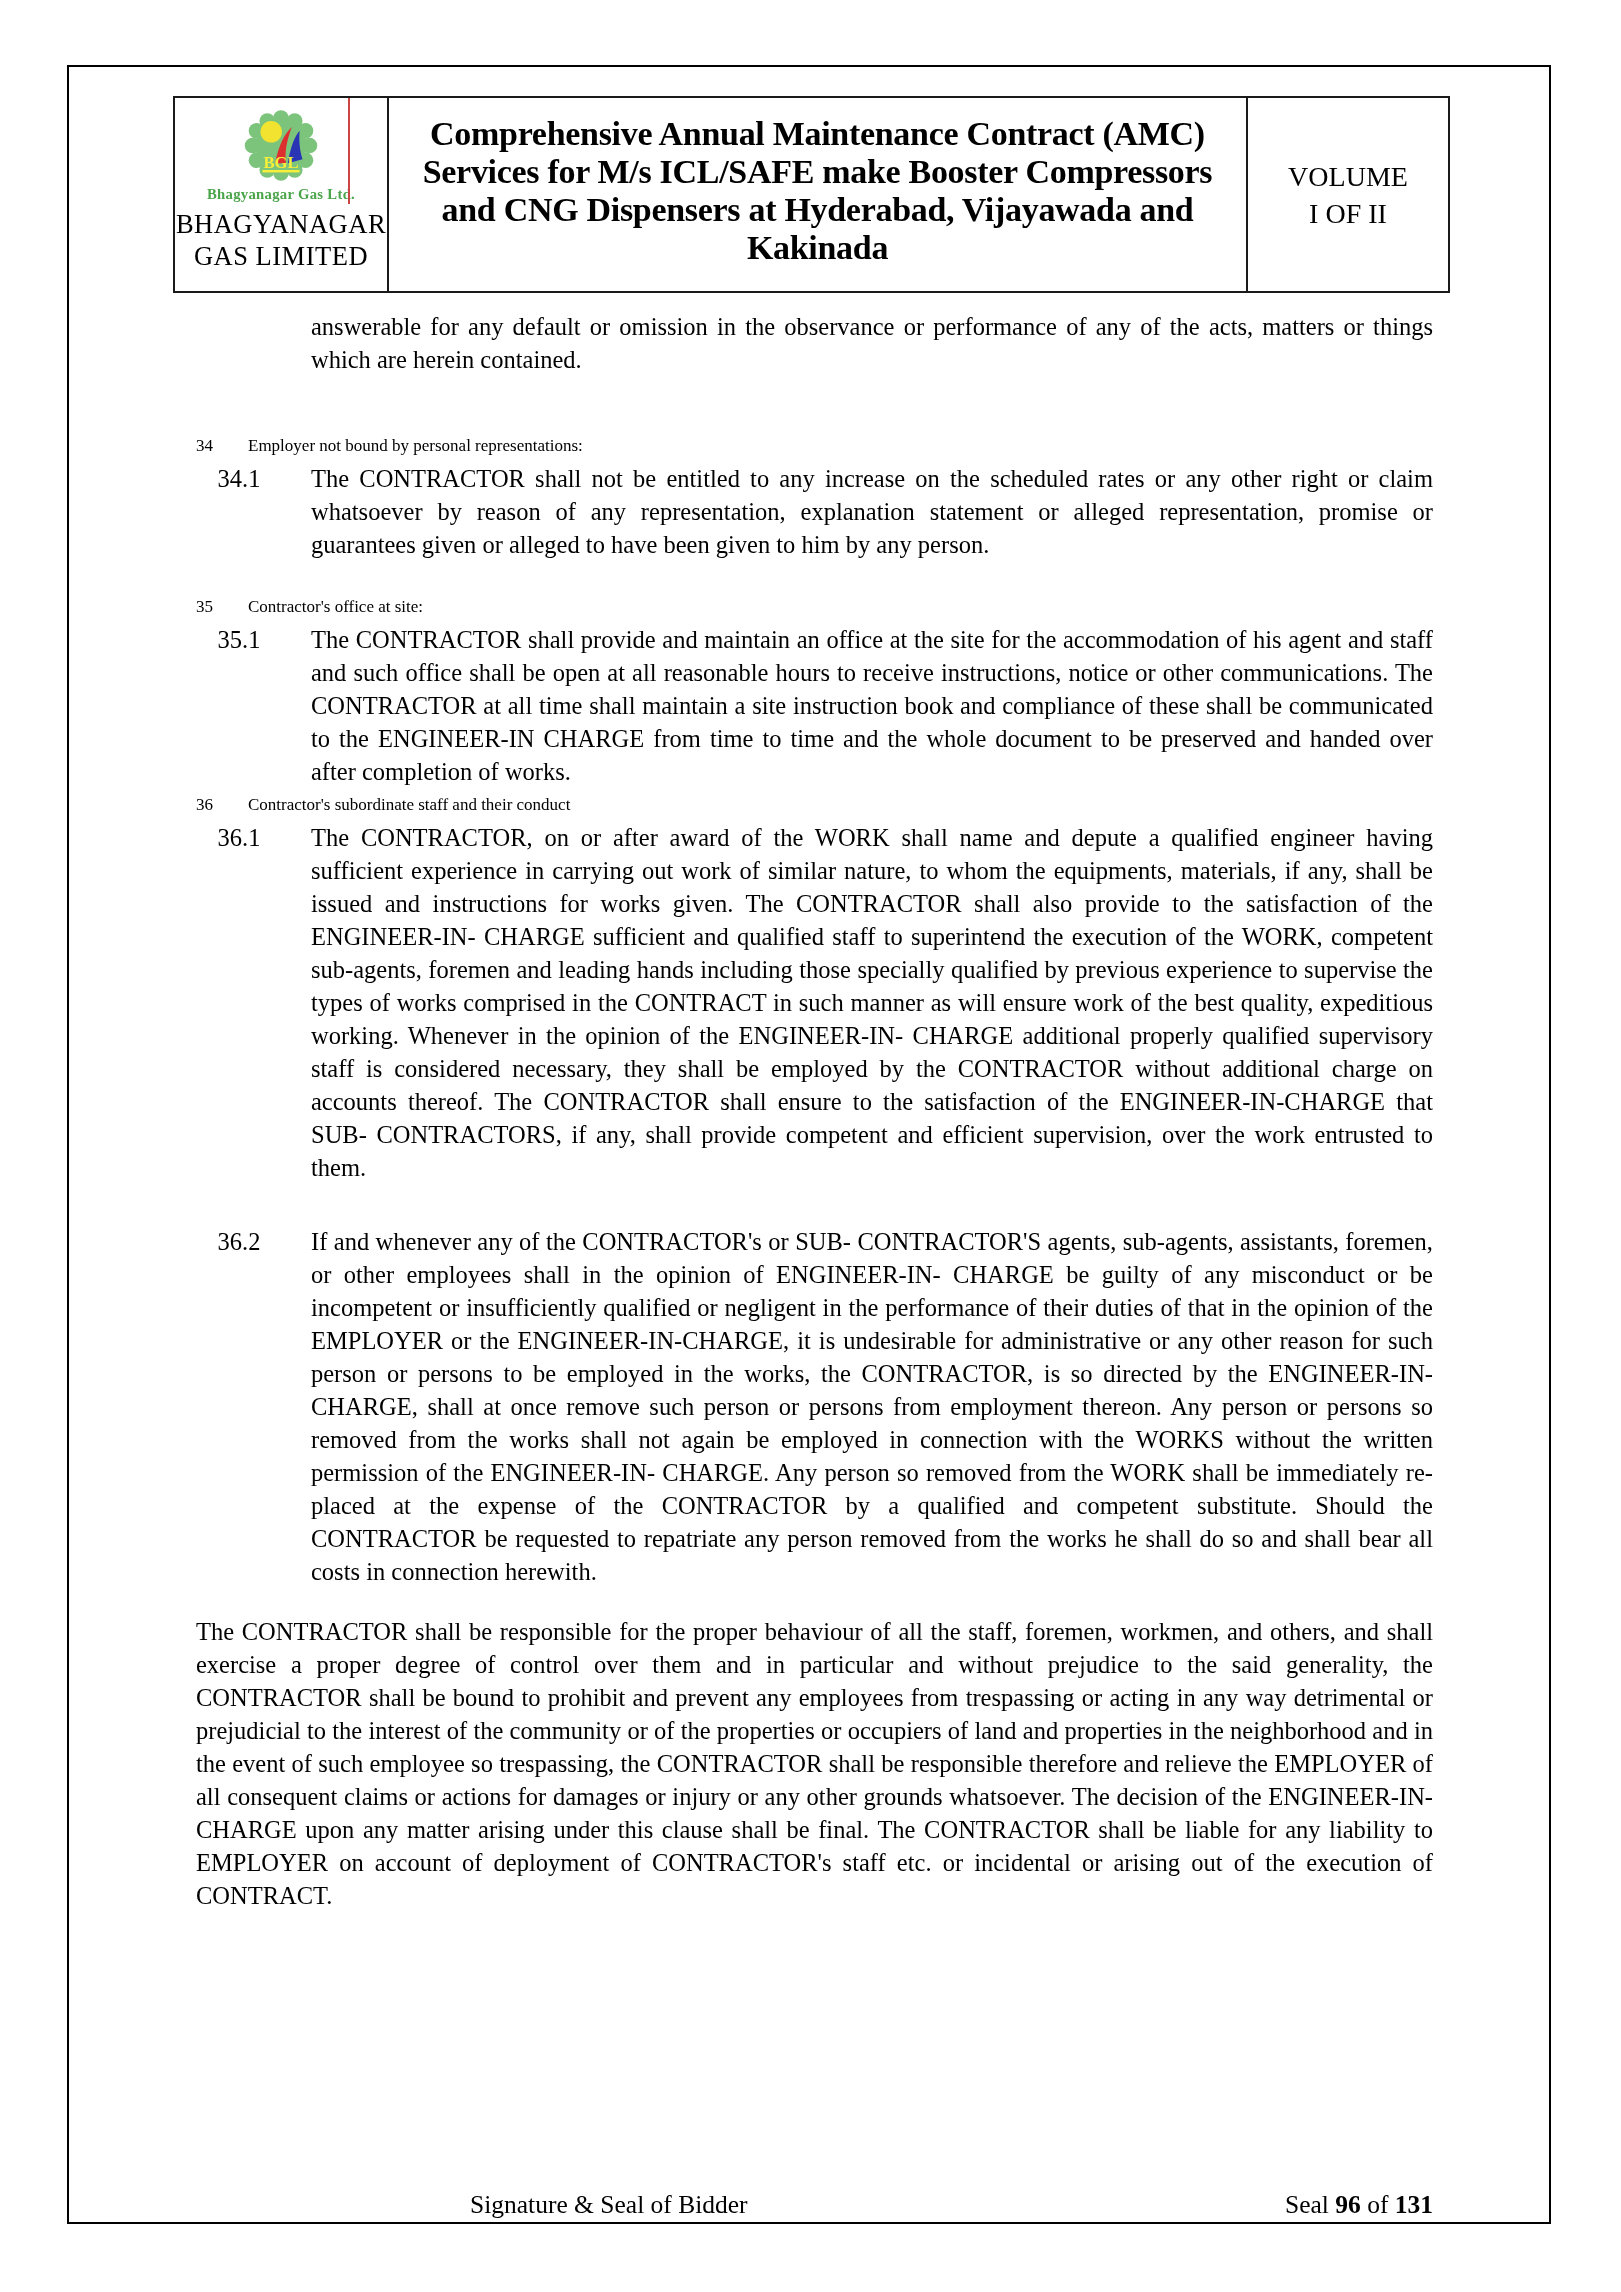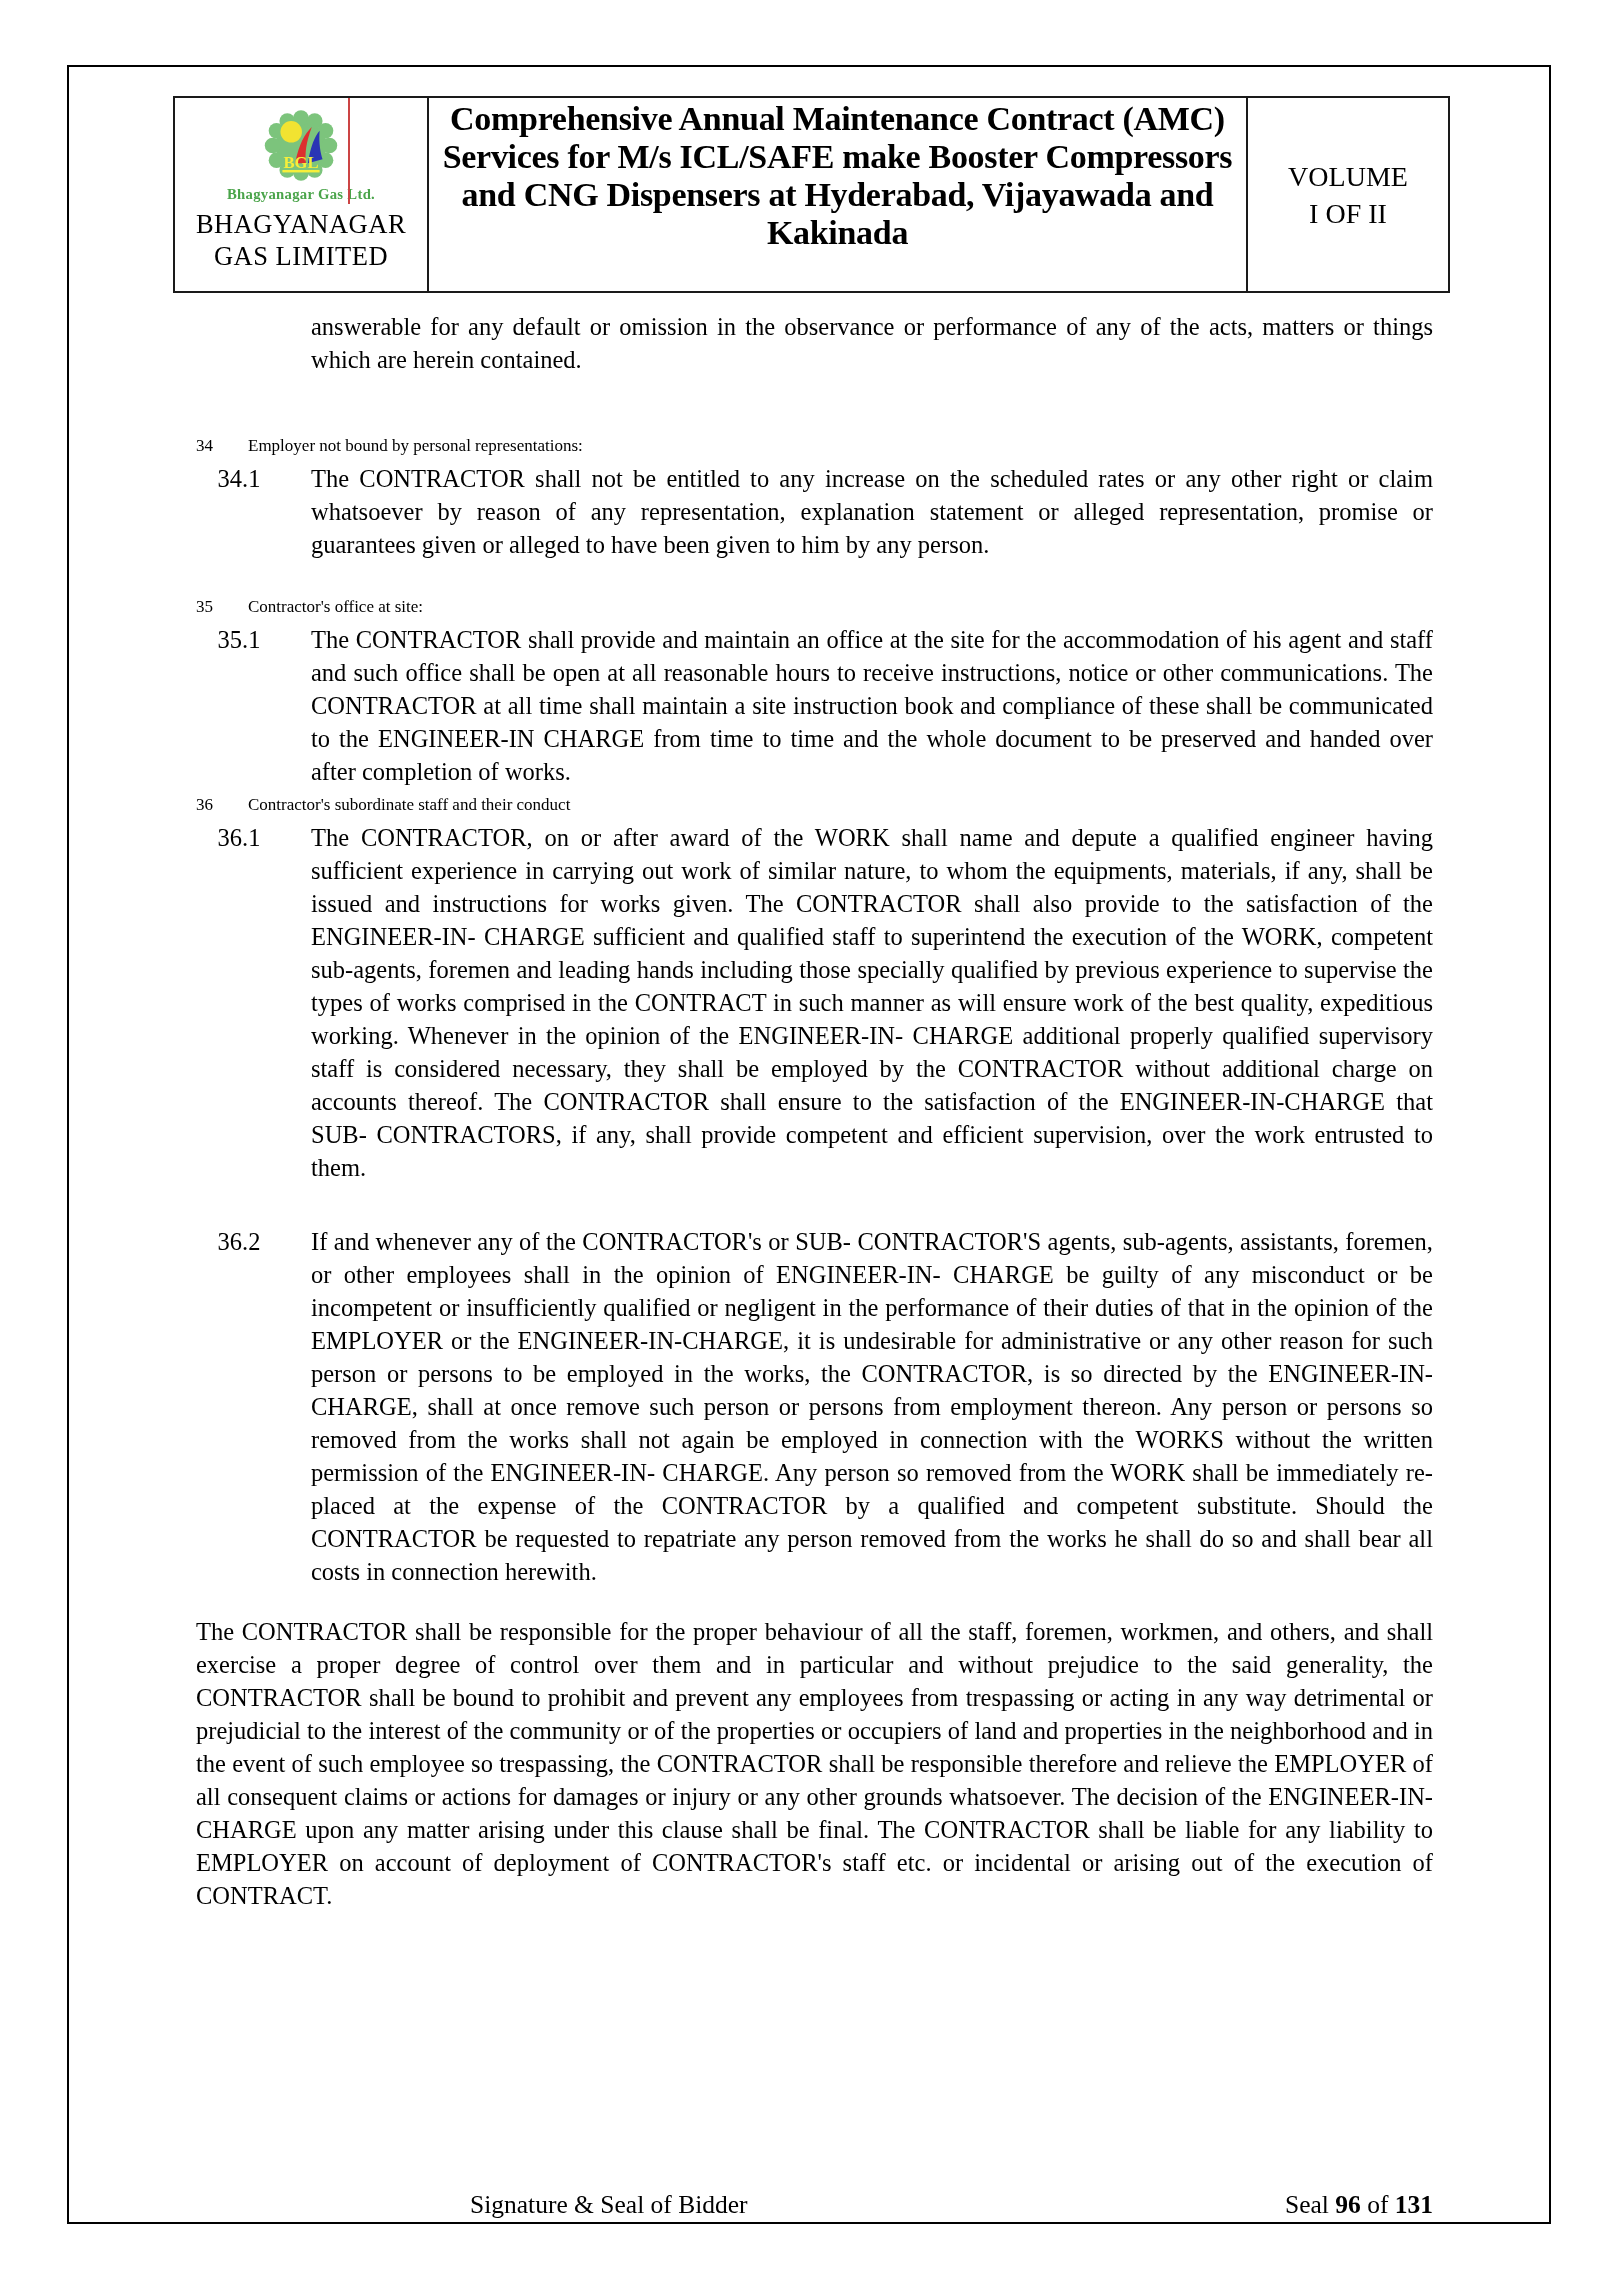--- a/index.html
+++ b/index.html
@@ -15,36 +15,36 @@
     position:absolute;left:67px;top:65px;width:1484px;height:2159px;
     border:2px solid #000;box-sizing:border-box;
   }
   
   .header-table{
     position:absolute;left:173px;top:96px;width:1277px;height:197px;
     border:2.9px solid #1a1a1a;box-sizing:border-box;
     display:flex;background:#fff;
   }
   .logo-cell{
-    width:254px;flex:none;border-right:2.9px solid #1a1a1a;box-sizing:border-box;
+    width:214px;flex:none;border-right:2.9px solid #1a1a1a;box-sizing:border-box;
     position:relative;text-align:center;padding-top:11.8px;
   }
   .logo-artifact-line{
     position:absolute;top:0;left:173px;width:2px;height:106px;
   }
   .logo-caption{
     font-size:14.7px;font-weight:bold;margin-top:1px;letter-spacing:0.3px;
   }
   .company-name{
     font-size:26.5px;line-height:32px;margin-top:4.9px;letter-spacing:0.5px;
   }
   .title-cell{
     flex:1;border-right:2.9px solid #1a1a1a;box-sizing:border-box;
     text-align:center;font-weight:bold;font-size:34px;line-height:38px;
-    padding-top:2px;letter-spacing:-0.3px;
+    padding-top:17px;letter-spacing:-0.3px;
   }
   .volume-cell{
     width:200px;flex:none;display:flex;align-items:center;justify-content:center;
     text-align:center;font-size:28px;line-height:37px;
   }
   
   .content{
     position:absolute;left:196px;top:310px;width:1237px;
     font-size:24.5px;line-height:33px;
   }

